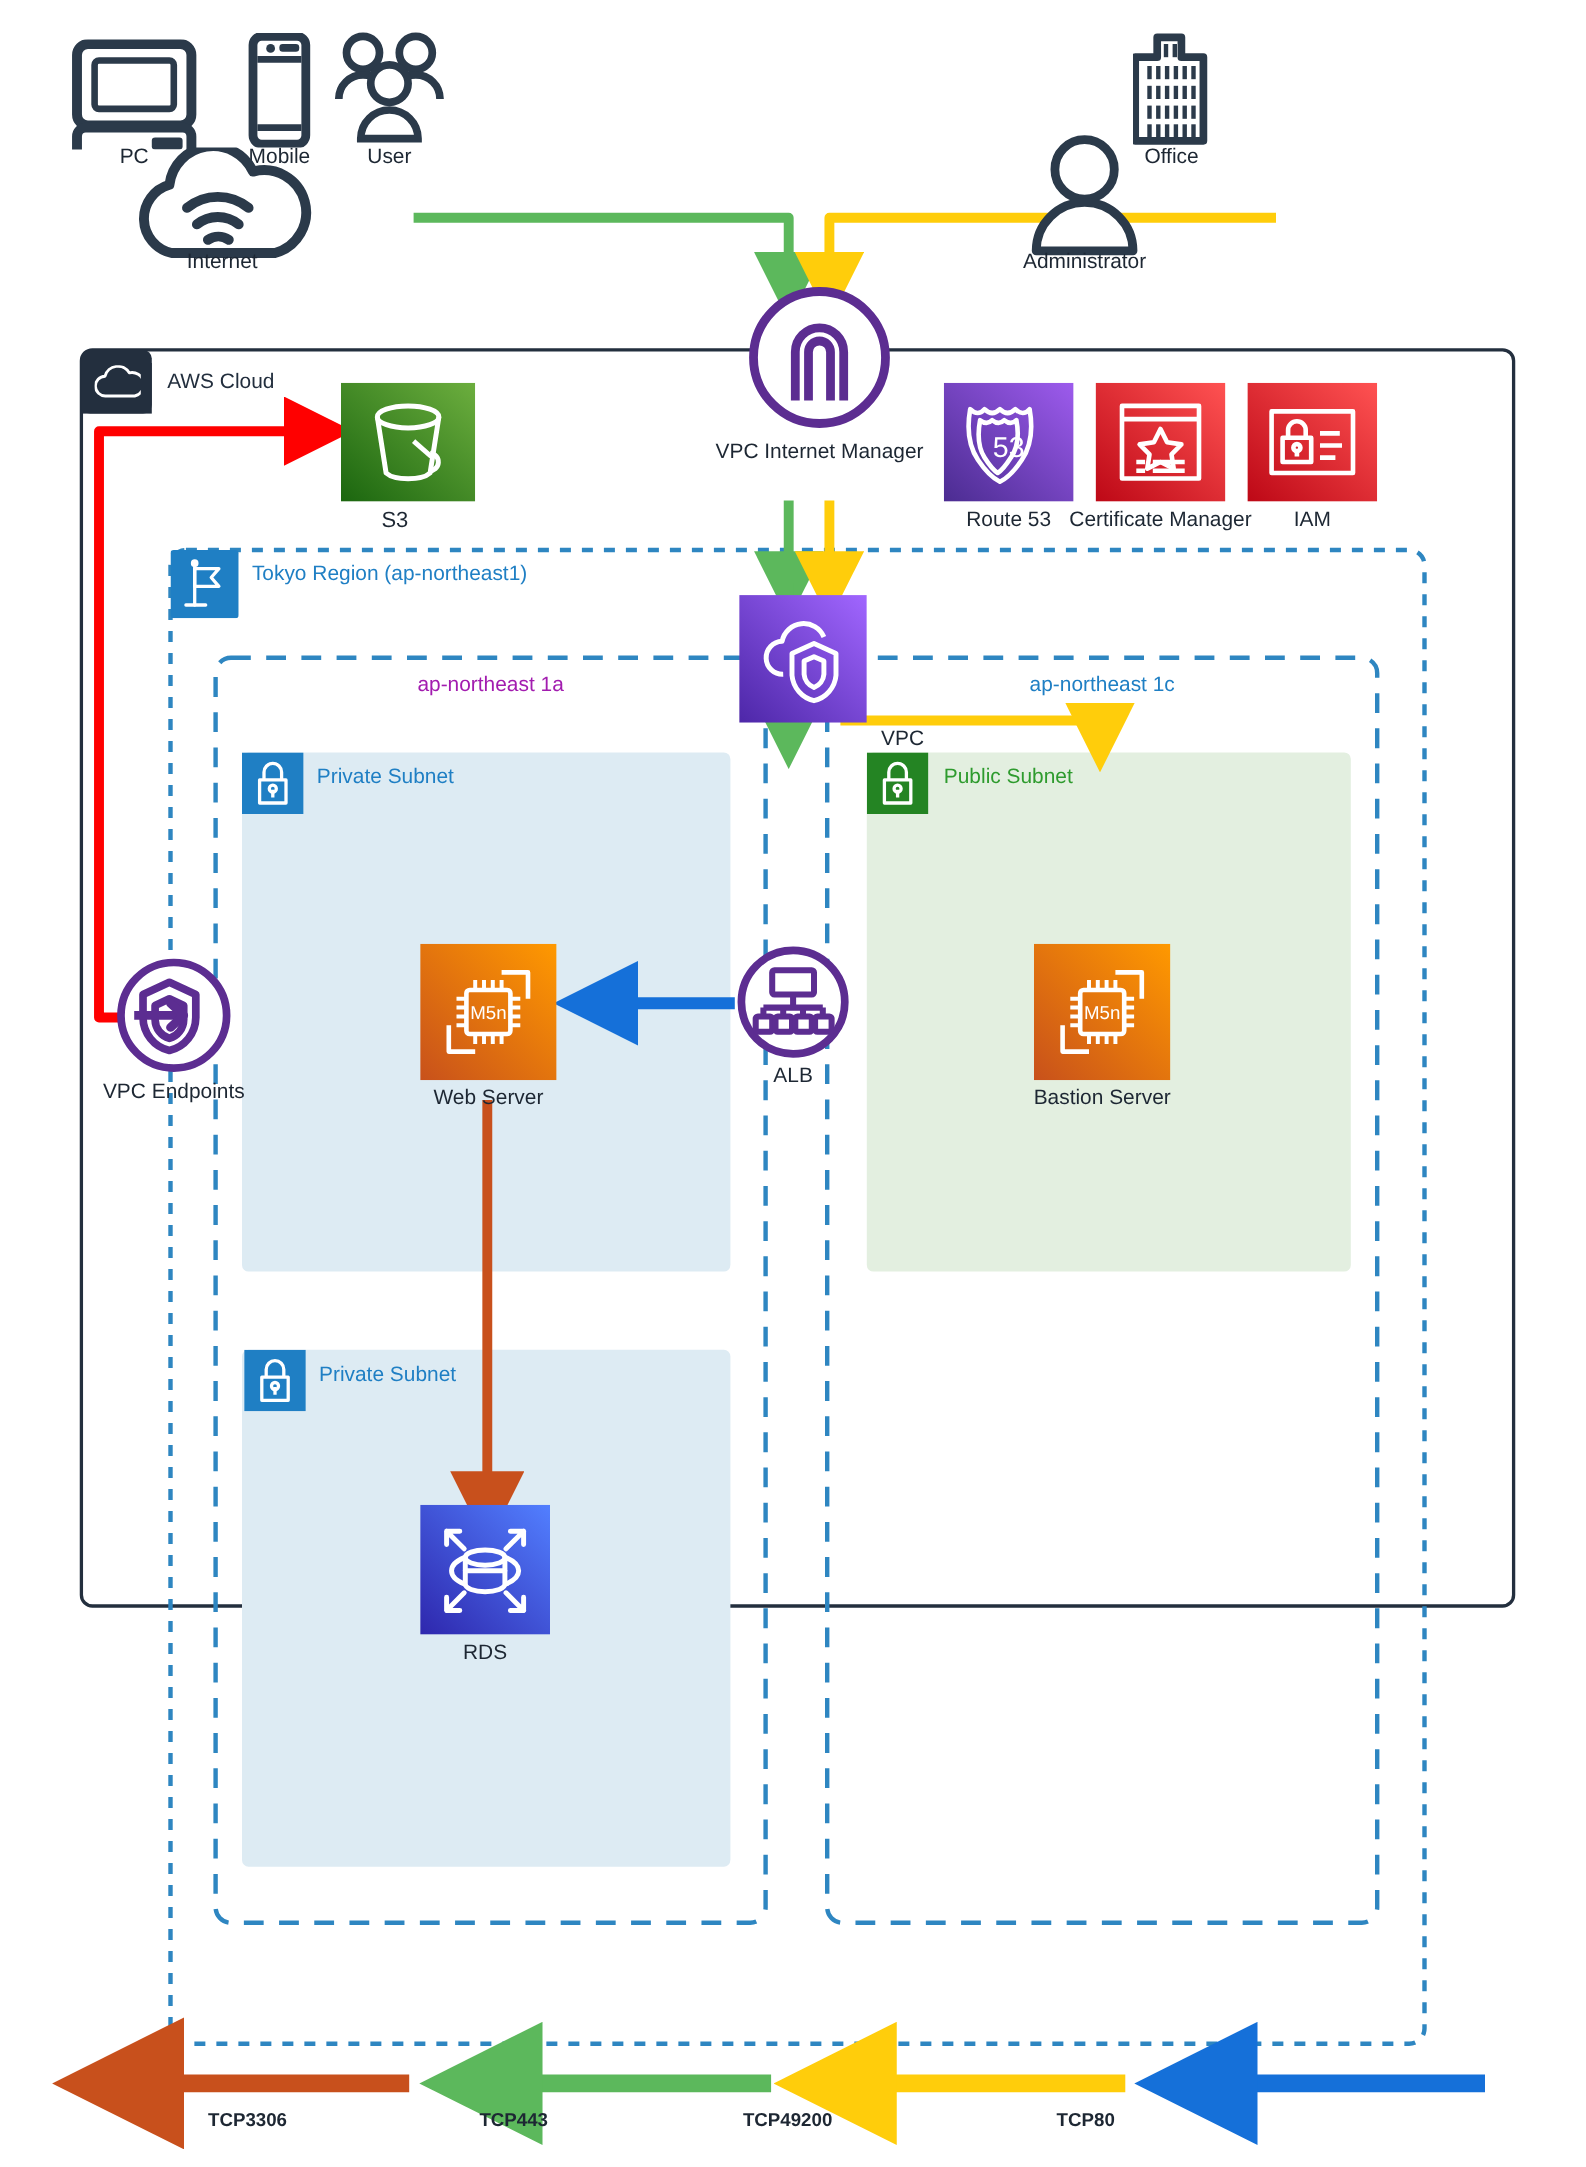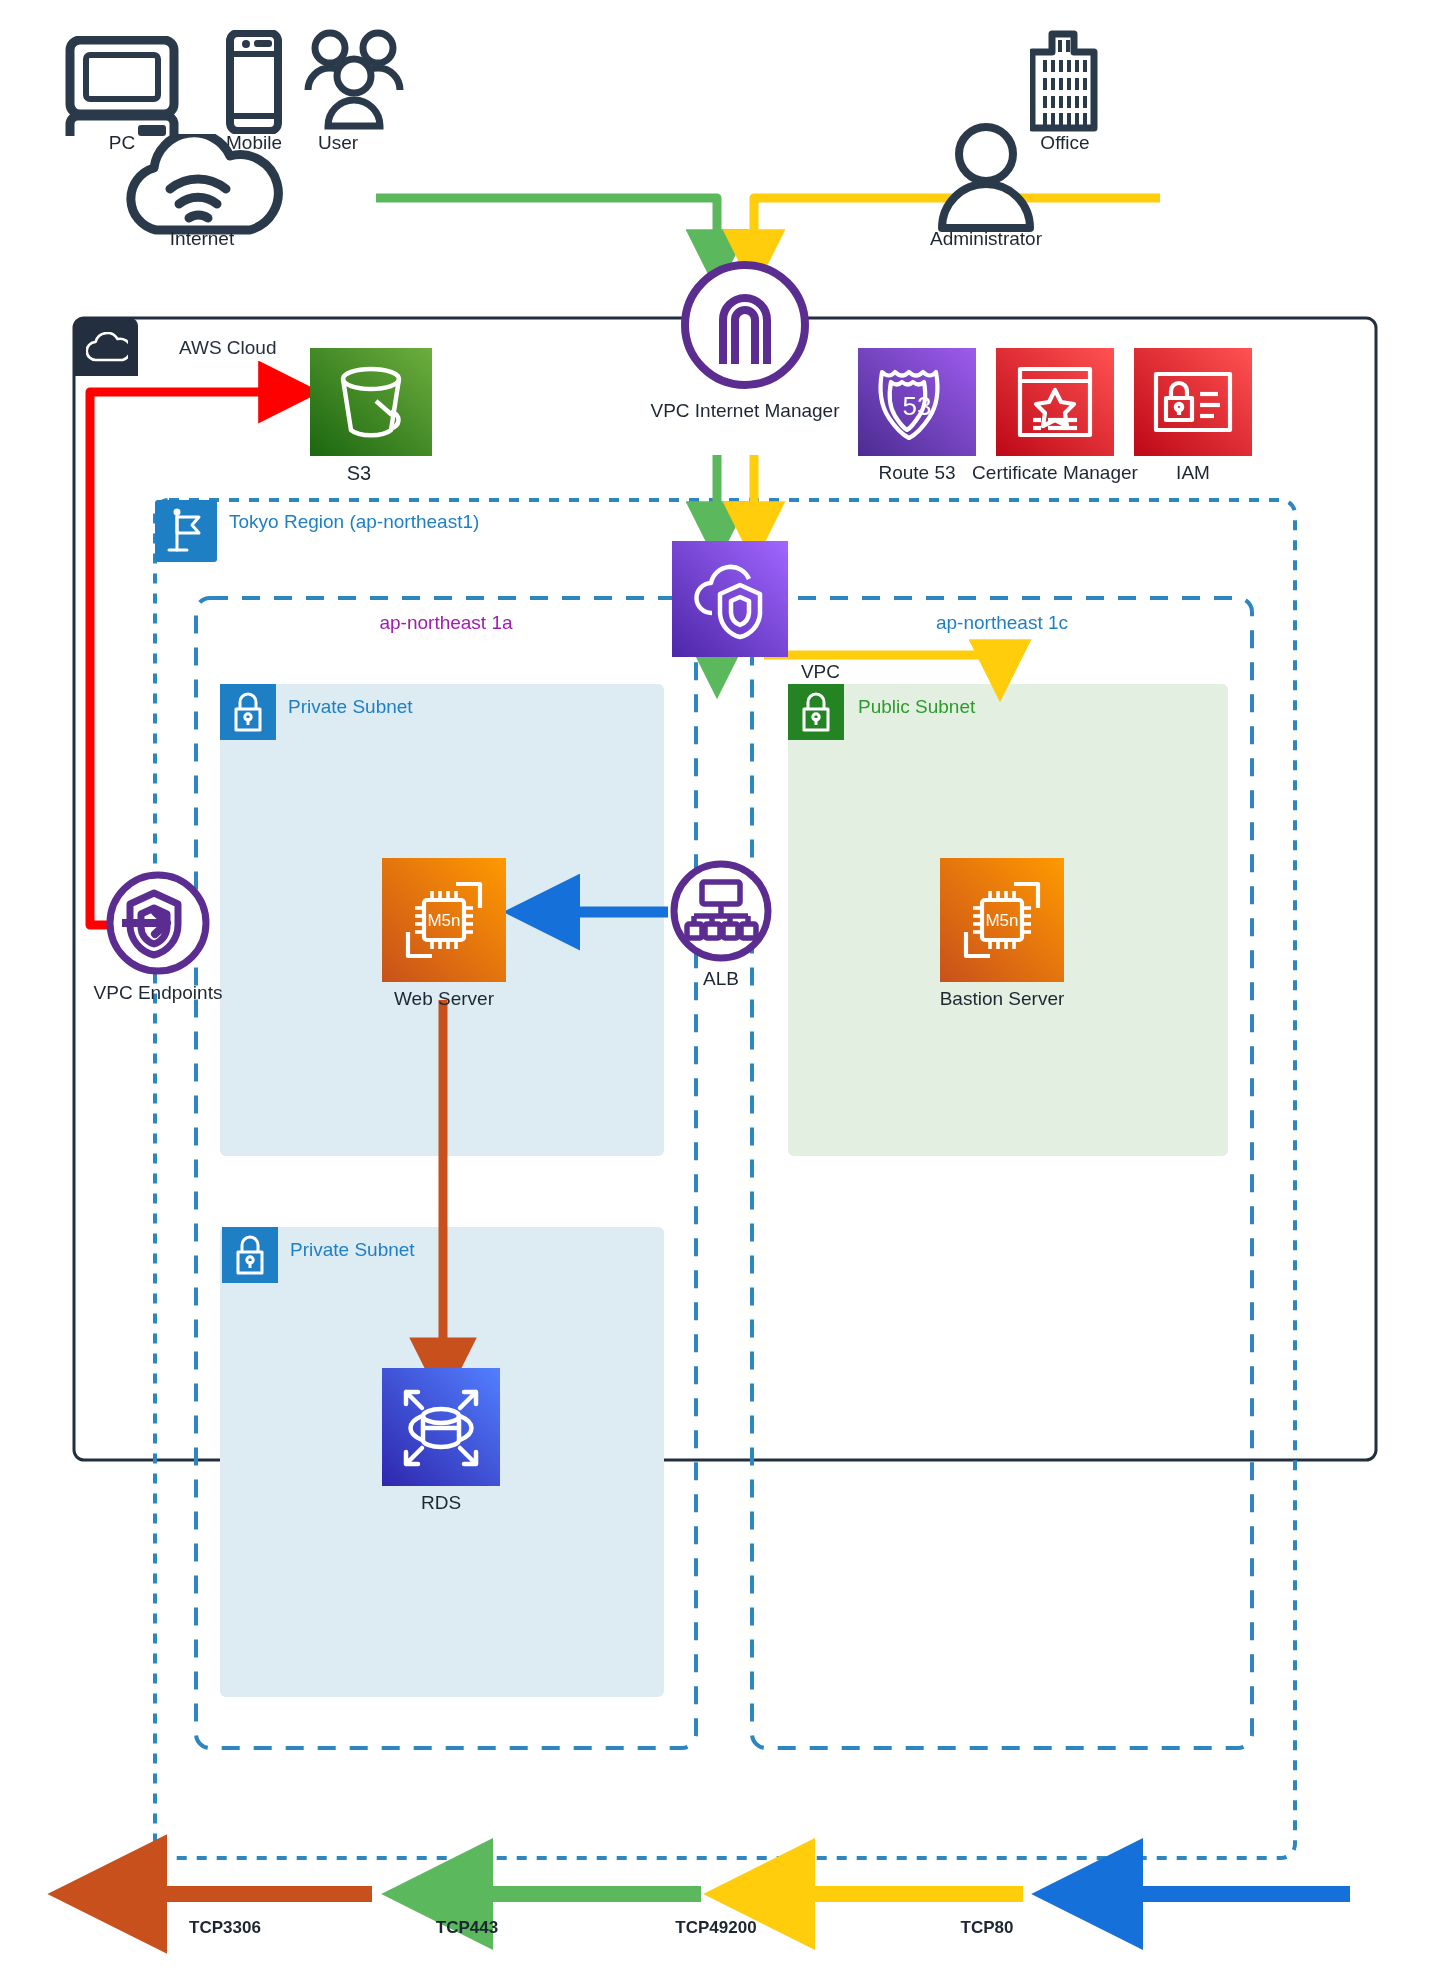--- a/index.html
+++ b/index.html
@@ -1,20 +1,20 @@
 <!DOCTYPE html>
 <html><head>
 <meta charset="utf-8">
 <style>
   html,body{margin:0;padding:0;background:#ffffff;}
   body{font-family:"Liberation Sans", sans-serif;}
   #canvas{position:relative;width:1442px;height:1970px;background:#fff;overflow:hidden;border-radius:30px;}
   .abs{position:absolute;}
   .lbl{position:absolute;font-family:"Liberation Sans",sans-serif;color:#1d2733;text-align:center;white-space:nowrap;}
-  .lbl-dark{color:#232f3e;margin-left:27px;}
+  .lbl-dark{color:#232f3e;}
   .lbl-blue{color:#1f7fc4;}
   .lbl-green{color:#2e9b2e;}
   .svgfull{position:absolute;left:0;top:0;width:1442px;height:1970px;overflow:visible;pointer-events:none;}
   .icon-sq{position:absolute;}
   .grp-title{position:absolute;font-size:19px;white-space:nowrap;}
   .legend-text{position:absolute;font-size:17px;font-weight:bold;color:#1d2733;text-align:center;white-space:nowrap;}
 </style>
 </head>
 <body>
 
@@ -131,21 +131,21 @@
   <div class="abs" style="left:302px;top:28px;width:104px;height:104px;">
     <svg viewBox="0 0 104 104" width="104" height="104">
       <circle cx="28" cy="20" r="15" fill="none" stroke="#2B3A4A" stroke-width="7"></circle>
       <path d="M6,62 a22,22 0 0 1 44,0" fill="none" stroke="#2B3A4A" stroke-width="7"></path>
       <circle cx="76" cy="20" r="15" fill="none" stroke="#2B3A4A" stroke-width="7"></circle>
       <path d="M54,62 a22,22 0 0 1 44,0" fill="none" stroke="#2B3A4A" stroke-width="7"></path>
       <circle cx="52" cy="48" r="17" fill="#fff" stroke="#2B3A4A" stroke-width="7"></circle>
       <path d="M26,98 a26,26 0 0 1 52,0 z" fill="#fff" stroke="#2B3A4A" stroke-width="7"></path>
     </svg>
   </div>
-  <div class="lbl" style="left:278px;top:132px;width:120px;font-size:19px;">User</div>
+  <div class="lbl" style="left:294px;top:132px;width:120px;font-size:19px;">User</div>
 
   <div class="abs" style="left:116px;top:134px;width:172px;height:102px;">
     <svg viewBox="0 0 172 102" width="172" height="102">
       <path d="M40,96 a32,32 0 0 1 -2,-62 a40,40 0 0 1 76,-12 a28,28 0 0 1 20,74 z" fill="#fff" stroke="#2B3A4A" stroke-width="9" stroke-linejoin="round"></path>
       <path d="M54,55 a44,44 0 0 1 56,0" fill="none" stroke="#2B3A4A" stroke-width="9" stroke-linecap="round"></path>
       <path d="M63,70 a30,30 0 0 1 38,0" fill="none" stroke="#2B3A4A" stroke-width="9" stroke-linecap="round"></path>
       <path d="M73,84 a17,17 0 0 1 19,0" fill="none" stroke="#2B3A4A" stroke-width="9" stroke-linecap="round"></path>
     </svg>
   </div>
   <div class="lbl" style="left:142px;top:228px;width:120px;font-size:19px;">Internet</div>

